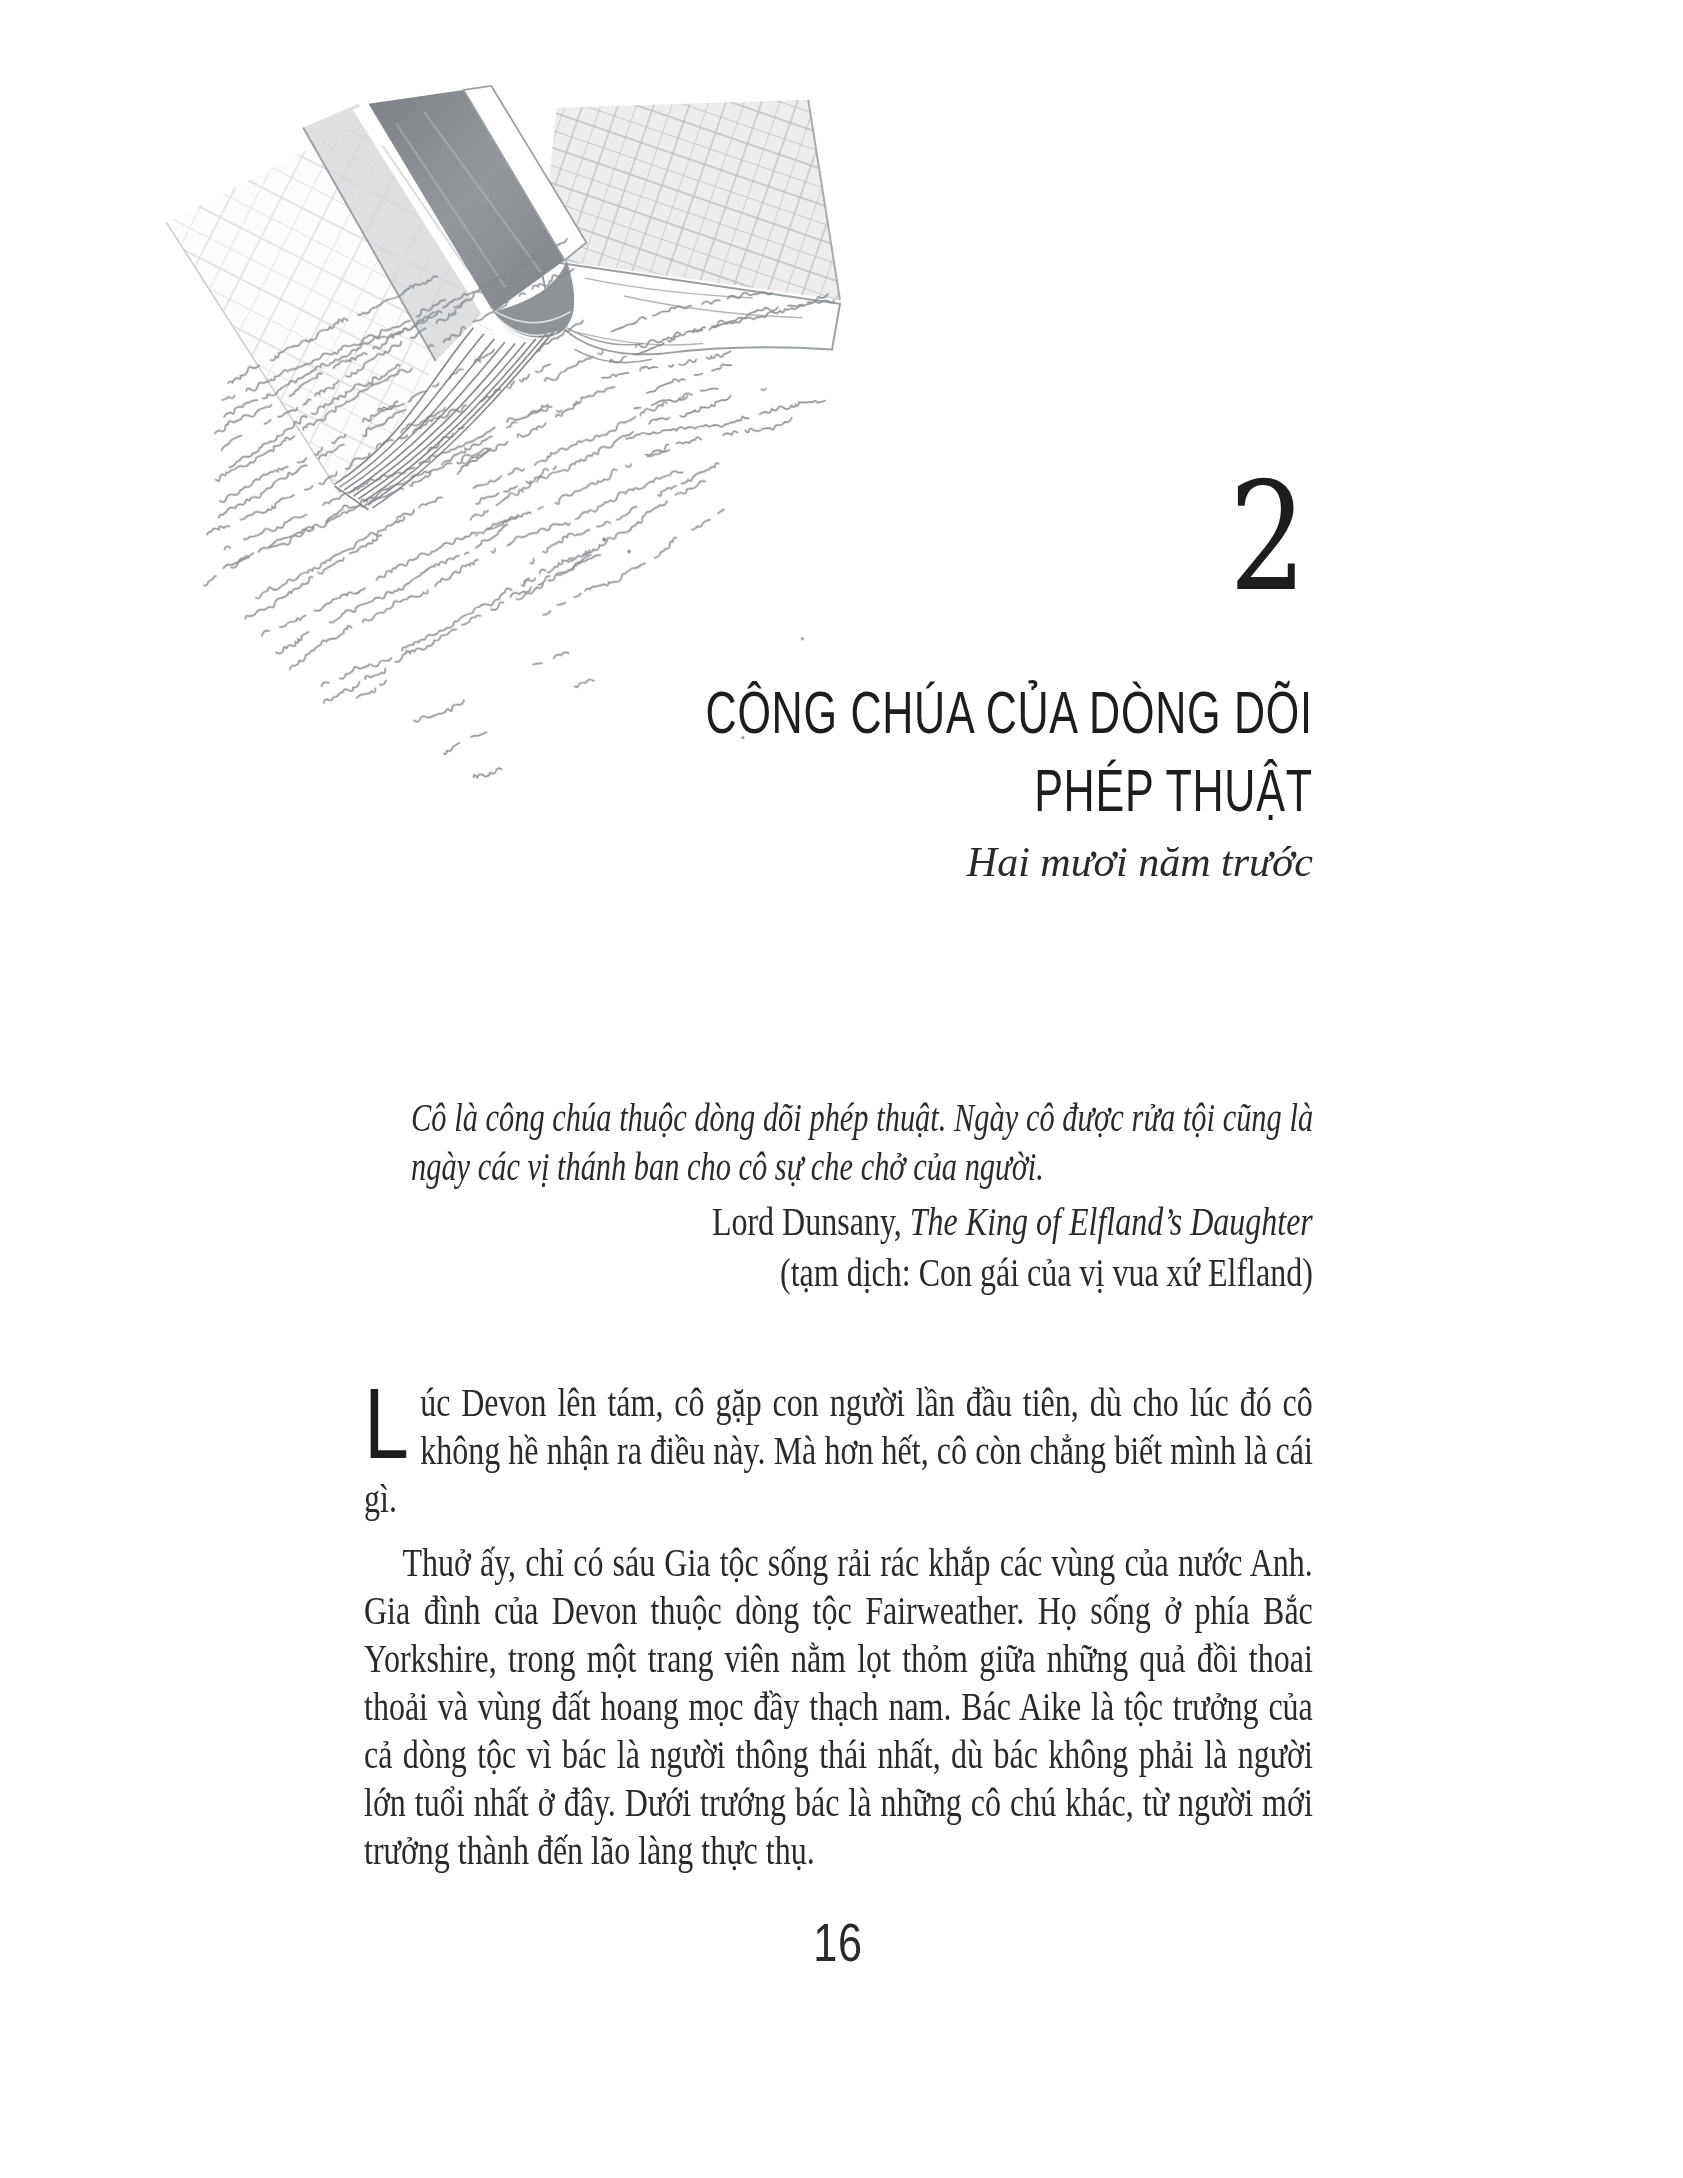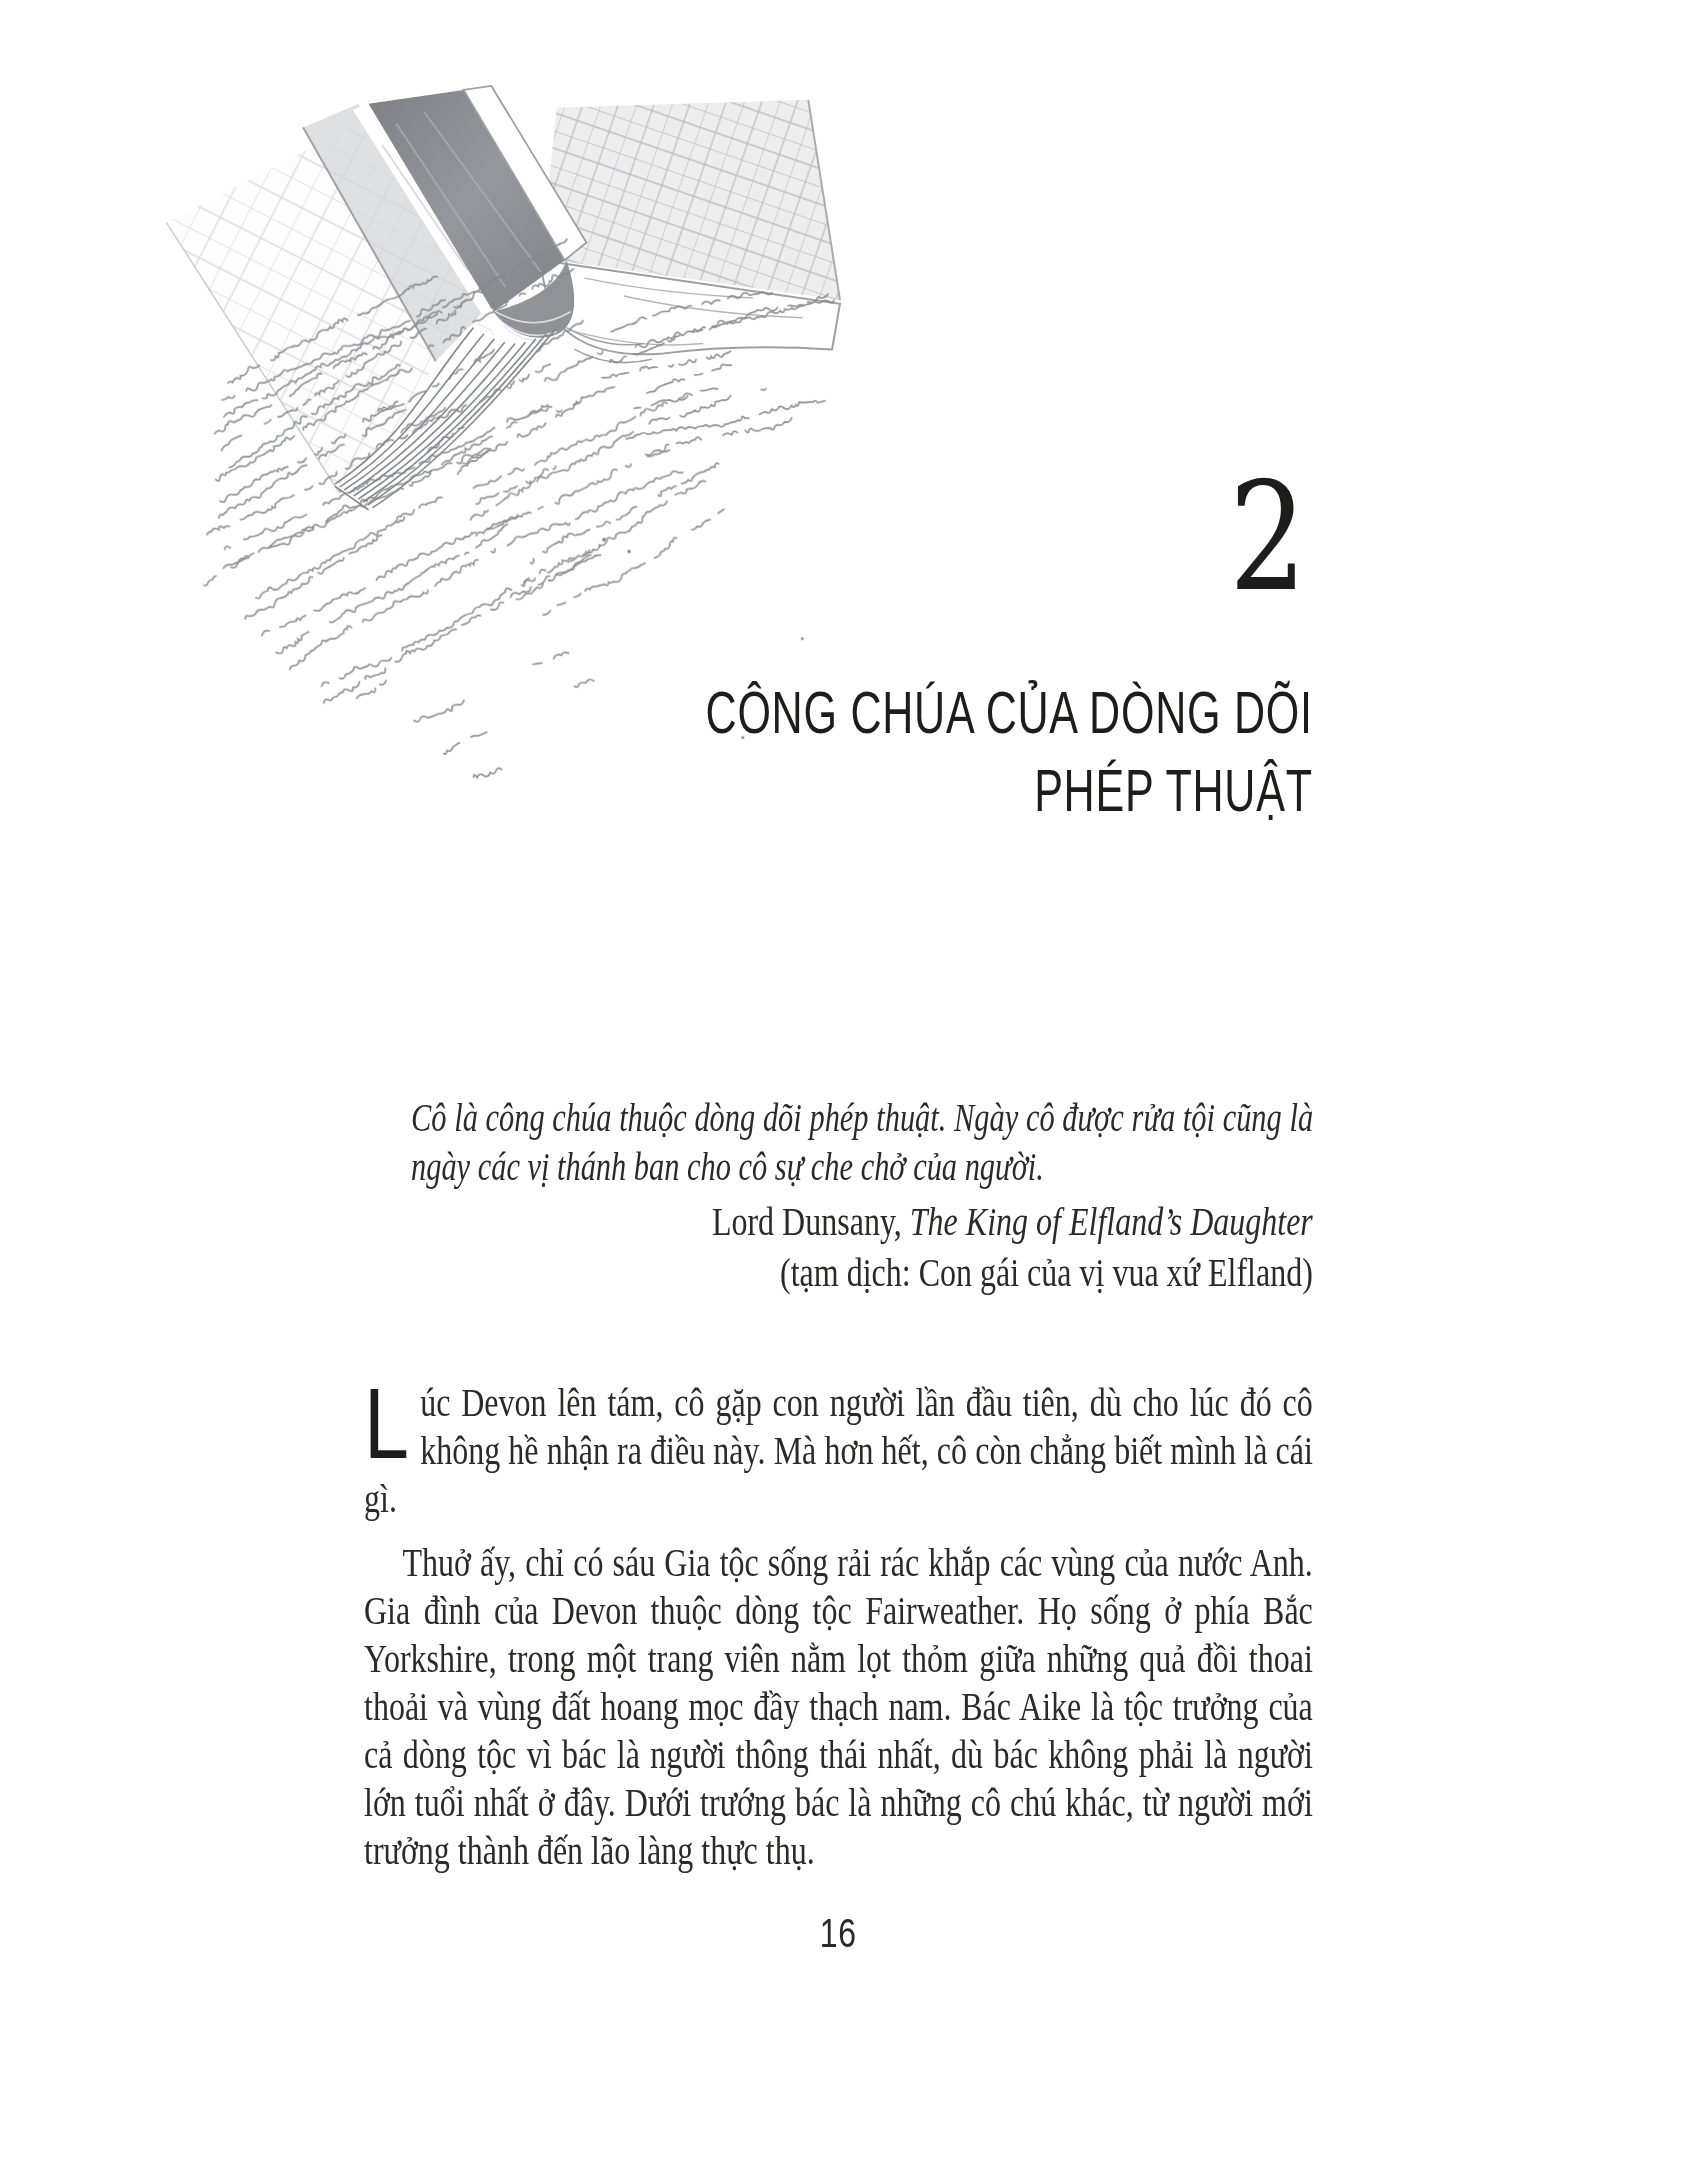--- a/index.html
+++ b/index.html
@@ -39,21 +39,21 @@
   .body-text{position:absolute;left:364px;top:1379px;width:1186px;
       transform:scaleX(.8);transform-origin:0 0;
       font-size:40px;line-height:48px;text-align:justify;color:#2a2a28;}
   .body-text p{margin:0;}
   .body-text p.indented{margin-top:16px;text-indent:48px;}
   .dropcap{float:left;font-family:"Liberation Sans",sans-serif;font-weight:400;
       font-size:101px;line-height:81px;padding:4px 14px 0 0;color:#1d1d1b;}
 
   
   .page-number{position:absolute;left:364px;top:1911px;width:948px;text-align:center;
-      font-family:"Liberation Sans",sans-serif;font-size:40px;color:#2a2a28;
+      font-family:"Liberation Sans",sans-serif;font-size:54px;color:#2a2a28;
       letter-spacing:1px;}
   .page-number span{display:inline-block;transform:scaleX(.8);}
 </style>
 </head>
 <body>
 
 <div class="page">
 
   <div class="illustration">
     <svg viewBox="0 0 740 730" width="733" height="723">
@@ -170,20 +170,21 @@
     </svg>
   </div>
 
   <div class="chapter-num">2</div>
 
   <div class="chapter-title">
     <div>CÔNG CHÚA CỦA DÒNG DÕI</div>
     <div>PHÉP THUẬT</div>
   </div>
 
+  <div class="chapter-subtitle">Hai mươi năm trước</div>
 
   <div class="epigraph">Cô là công chúa thuộc dòng dõi phép thuật. Ngày cô được rửa tội cũng là ngày các vị thánh ban cho cô sự che chở của người.</div>
 
   <div class="attribution">
     <div><span>Lord Dunsany, </span><span class="work">The King of Elfland’s Daughter</span></div>
     <div>(tạm dịch: Con gái của vị vua xứ Elfland)</div>
   </div>
 
   <div class="body-text">
     <p><span class="dropcap">L</span><span>úc Devon lên tám, cô gặp con người lần đầu tiên, dù cho lúc đó cô không hề nhận ra điều này. Mà hơn hết, cô còn chẳng biết mình là cái gì.</span></p>

